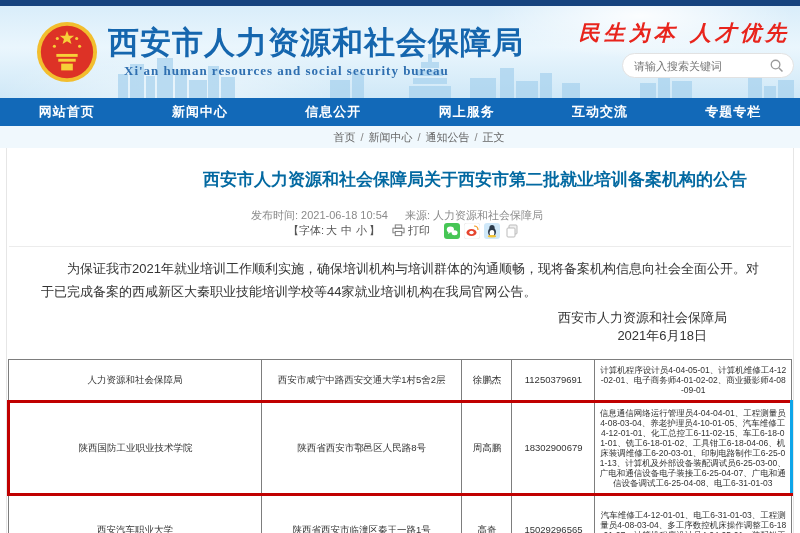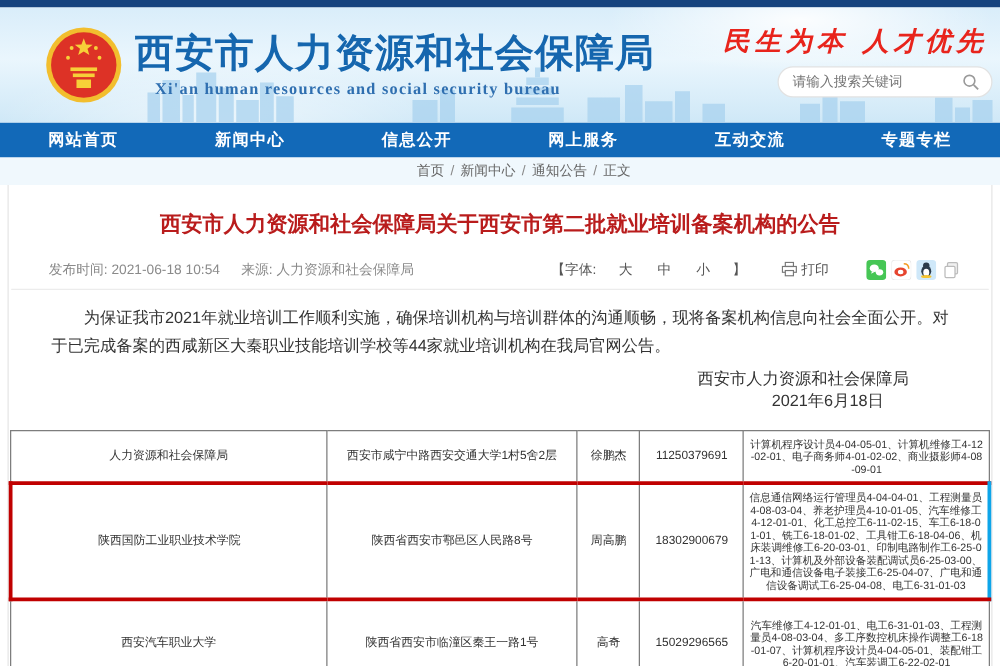--- a/index.html
+++ b/index.html
@@ -53,30 +53,30 @@
     line-height:22px;padding-left:38px;text-align:center;
   }
   .breadcrumb .sep{margin:0 5px;color:#888;}
   .crumb{cursor:pointer;}
   
   .content{
     margin:0 6px;background:#fff;border:1px solid #e6e6e6;border-top:none;
     min-height:385px;box-sizing:border-box;
   }
   .article-title{
-    text-align:center;font-size:17px;font-weight:bold;color:#b91c1c;
+    text-align:right;font-size:17px;font-weight:bold;color:#0369a1;
     padding:20px 46px 12px;line-height:1.4;
   }
   .meta-row{
     display:flex;justify-content:space-between;align-items:center;
-    padding:4px 22px 7px 30px;border-bottom:1px solid #ececec;margin:0 2px;
+    padding:4px 22px 7px 30px;border-bottom:1px solid #ececec;margin:0 2px;flex-direction:column;
   }
   .meta-left{font-size:11px;color:#8a8a8a;}
   .meta-left span{margin-right:14px;}
-  .meta-right{display:flex;align-items:center;font-size:11px;color:#555;gap:16px;}
+  .meta-right{display:flex;align-items:center;font-size:11px;color:#555;}
   .font-ctl{margin:0 2px;cursor:pointer;}
   .print-btn{display:flex;align-items:center;margin-left:12px;cursor:pointer;color:#555;}
   .print-btn svg{margin-right:3px;}
   .share{display:flex;align-items:center;margin-left:10px;}
   .share .sh{margin-left:4px;cursor:pointer;display:inline-flex;}
   
   .body-text{
     padding:10px 34px 0;font-size:13px;color:#333;line-height:1.78;
     text-indent:2em;text-align:justify;
   }

